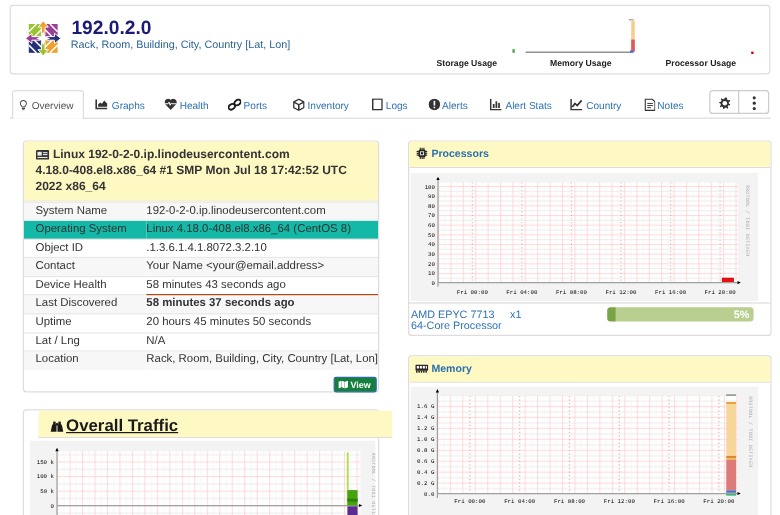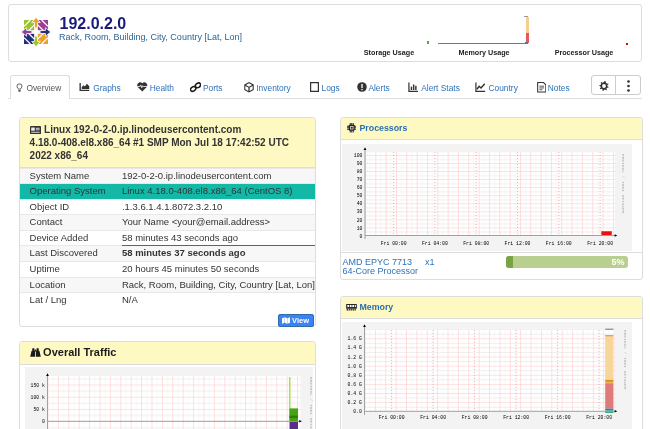--- a/index.html
+++ b/index.html
@@ -142,47 +142,47 @@
         </tr>
     <tr>
           <td style="padding:2px 0 2px 9.6px; line-height:10.6px; border-top:1px solid #e8e8e8;">Object ID</td>
           <td style="padding:2px 0; line-height:10.6px; border-top:1px solid #e8e8e8;">.1.3.6.1.4.1.8072.3.2.10</td>
         </tr>
     <tr style="background:#f7f7f7;">
           <td style="padding:2px 0 2px 9.6px; line-height:10.6px; border-top:1px solid #e8e8e8;">Contact</td>
           <td style="padding:2px 0; line-height:10.6px; border-top:1px solid #e8e8e8;">Your Name &lt;your@email.address&gt;</td>
         </tr>
     <tr>
-          <td style="padding:2px 0 2px 9.6px; line-height:10.6px; border-top:1px solid #e8e8e8;">Device Added</td>
+          <td style="padding:2px 0 2px 9.6px; line-height:10.6px; border-top:1px solid #e8e8e8;">Device Health</td>
           <td style="padding:2px 0; line-height:10.6px; border-top:1px solid #e8e8e8;">58 minutes 43 seconds ago</td>
         </tr>
     <tr style="background:#f7f7f7;">
           <td style="padding:2px 0 2px 9.6px; line-height:10.6px; border-top:1px solid #e8e8e8;">Last Discovered</td>
           <td style="padding:2px 0; line-height:10.6px; border-top:1px solid #c2410c;font-weight:bold;">58 minutes 37 seconds ago</td>
         </tr>
     <tr>
           <td style="padding:2px 0 2px 9.6px; line-height:10.6px; border-top:1px solid #e8e8e8;">Uptime</td>
           <td style="padding:2px 0; line-height:10.6px; border-top:1px solid #e8e8e8;">20 hours 45 minutes 50 seconds</td>
         </tr>
+    <tr>
+          <td style="padding:2px 0 2px 9.6px; line-height:10.6px; border-top:1px solid #e8e8e8;">Lat / Lng</td>
+          <td style="padding:2px 0; line-height:10.6px; border-top:1px solid #e8e8e8;">N/A</td>
+        </tr>
     <tr style="background:#f7f7f7;">
           <td style="padding:2px 0 2px 9.6px; line-height:10.6px; border-top:1px solid #e8e8e8;">Location</td>
           <td style="padding:2px 0; line-height:10.6px; border-top:1px solid #e8e8e8;">Rack, Room, Building, City, Country [Lat, Lon]</td>
         </tr>
-    <tr>
-          <td style="padding:2px 0 2px 9.6px; line-height:10.6px; border-top:1px solid #e8e8e8;">Lat / Lng</td>
-          <td style="padding:2px 0; line-height:10.6px; border-top:1px solid #e8e8e8;">N/A</td>
-        </tr>
   </tbody>
     </table>
-  <div class="abs" style="left:257.5px; top:196px; width:36px; height:12.5px; background:#3b82f6; border:1px solid #2e6da4; border-radius:2px; color:#fff; font-size:7.5px; font-weight:bold; text-align:center; line-height:11.5px;"><svg width="8" height="7" viewBox="0 0 8 7" style="vertical-align:-1px;">
+  <div class="abs" style="left:257.5px; top:196px; width:36px; height:12.5px; background:#15803d; border:1px solid #2e6da4; border-radius:2px; color:#fff; font-size:7.5px; font-weight:bold; text-align:center; line-height:11.5px;"><svg width="8" height="7" viewBox="0 0 8 7" style="vertical-align:-1px;">
         <path d="M0 1.2 L2.6 0.3 L2.6 5.8 L0 6.7 Z M2.9 0.3 L5.1 1.2 L5.1 6.7 L2.9 5.8 Z M5.4 1.2 L8 0.3 L8 5.8 L5.4 6.7 Z" fill="#fff"></path>
       </svg> View</div>
 </div>
 <div class="panel" id="trafficpanel" style="left:19px; top:340.5px; width:297px; height:120px;">
-  <div class="phead" style="position:absolute; left:0; top:0; width:100%; height:23px; padding:4.5px 0 0 9.6px; font-size:11px; font-weight:bold; color:#1a1a1a;">
+  <div class="phead" style="position:absolute; left:12px; top:0; width:100%; height:23px; padding:4.5px 0 0 9.6px; font-size:14px; font-weight:bold; color:#1a1a1a;text-decoration:underline;">
     <svg width="11" height="9" viewBox="0 0 11 9" style="vertical-align:-1px; margin-right:2.5px;">
         <path d="M2.3 0.3 L4.4 0.3 L4.4 2.6 L5.1 3.4 L5.1 8.7 L0.2 8.7 L1.5 2.9 L2.3 2.6 Z" fill="#1a1a1a"></path>
         <path d="M6.6 0.3 L8.7 0.3 L8.7 2.6 L9.5 2.9 L10.8 8.7 L5.9 8.7 L5.9 3.4 L6.6 2.6 Z" fill="#1a1a1a"></path>
         <rect x="4.6" y="1.6" width="1.8" height="2" fill="#1a1a1a"></rect>
       </svg>Overall Traffic
   </div>
   <svg class="abs" style="left:5px; top:25.5px;" width="288" height="94" viewBox="0 0 288 94">
     <defs>
       <pattern id="gt" width="10.4" height="12.2" patternUnits="userSpaceOnUse" x="22.5" y="17.5">
         <rect width="10.4" height="12.2" fill="#ffffff"></rect>

